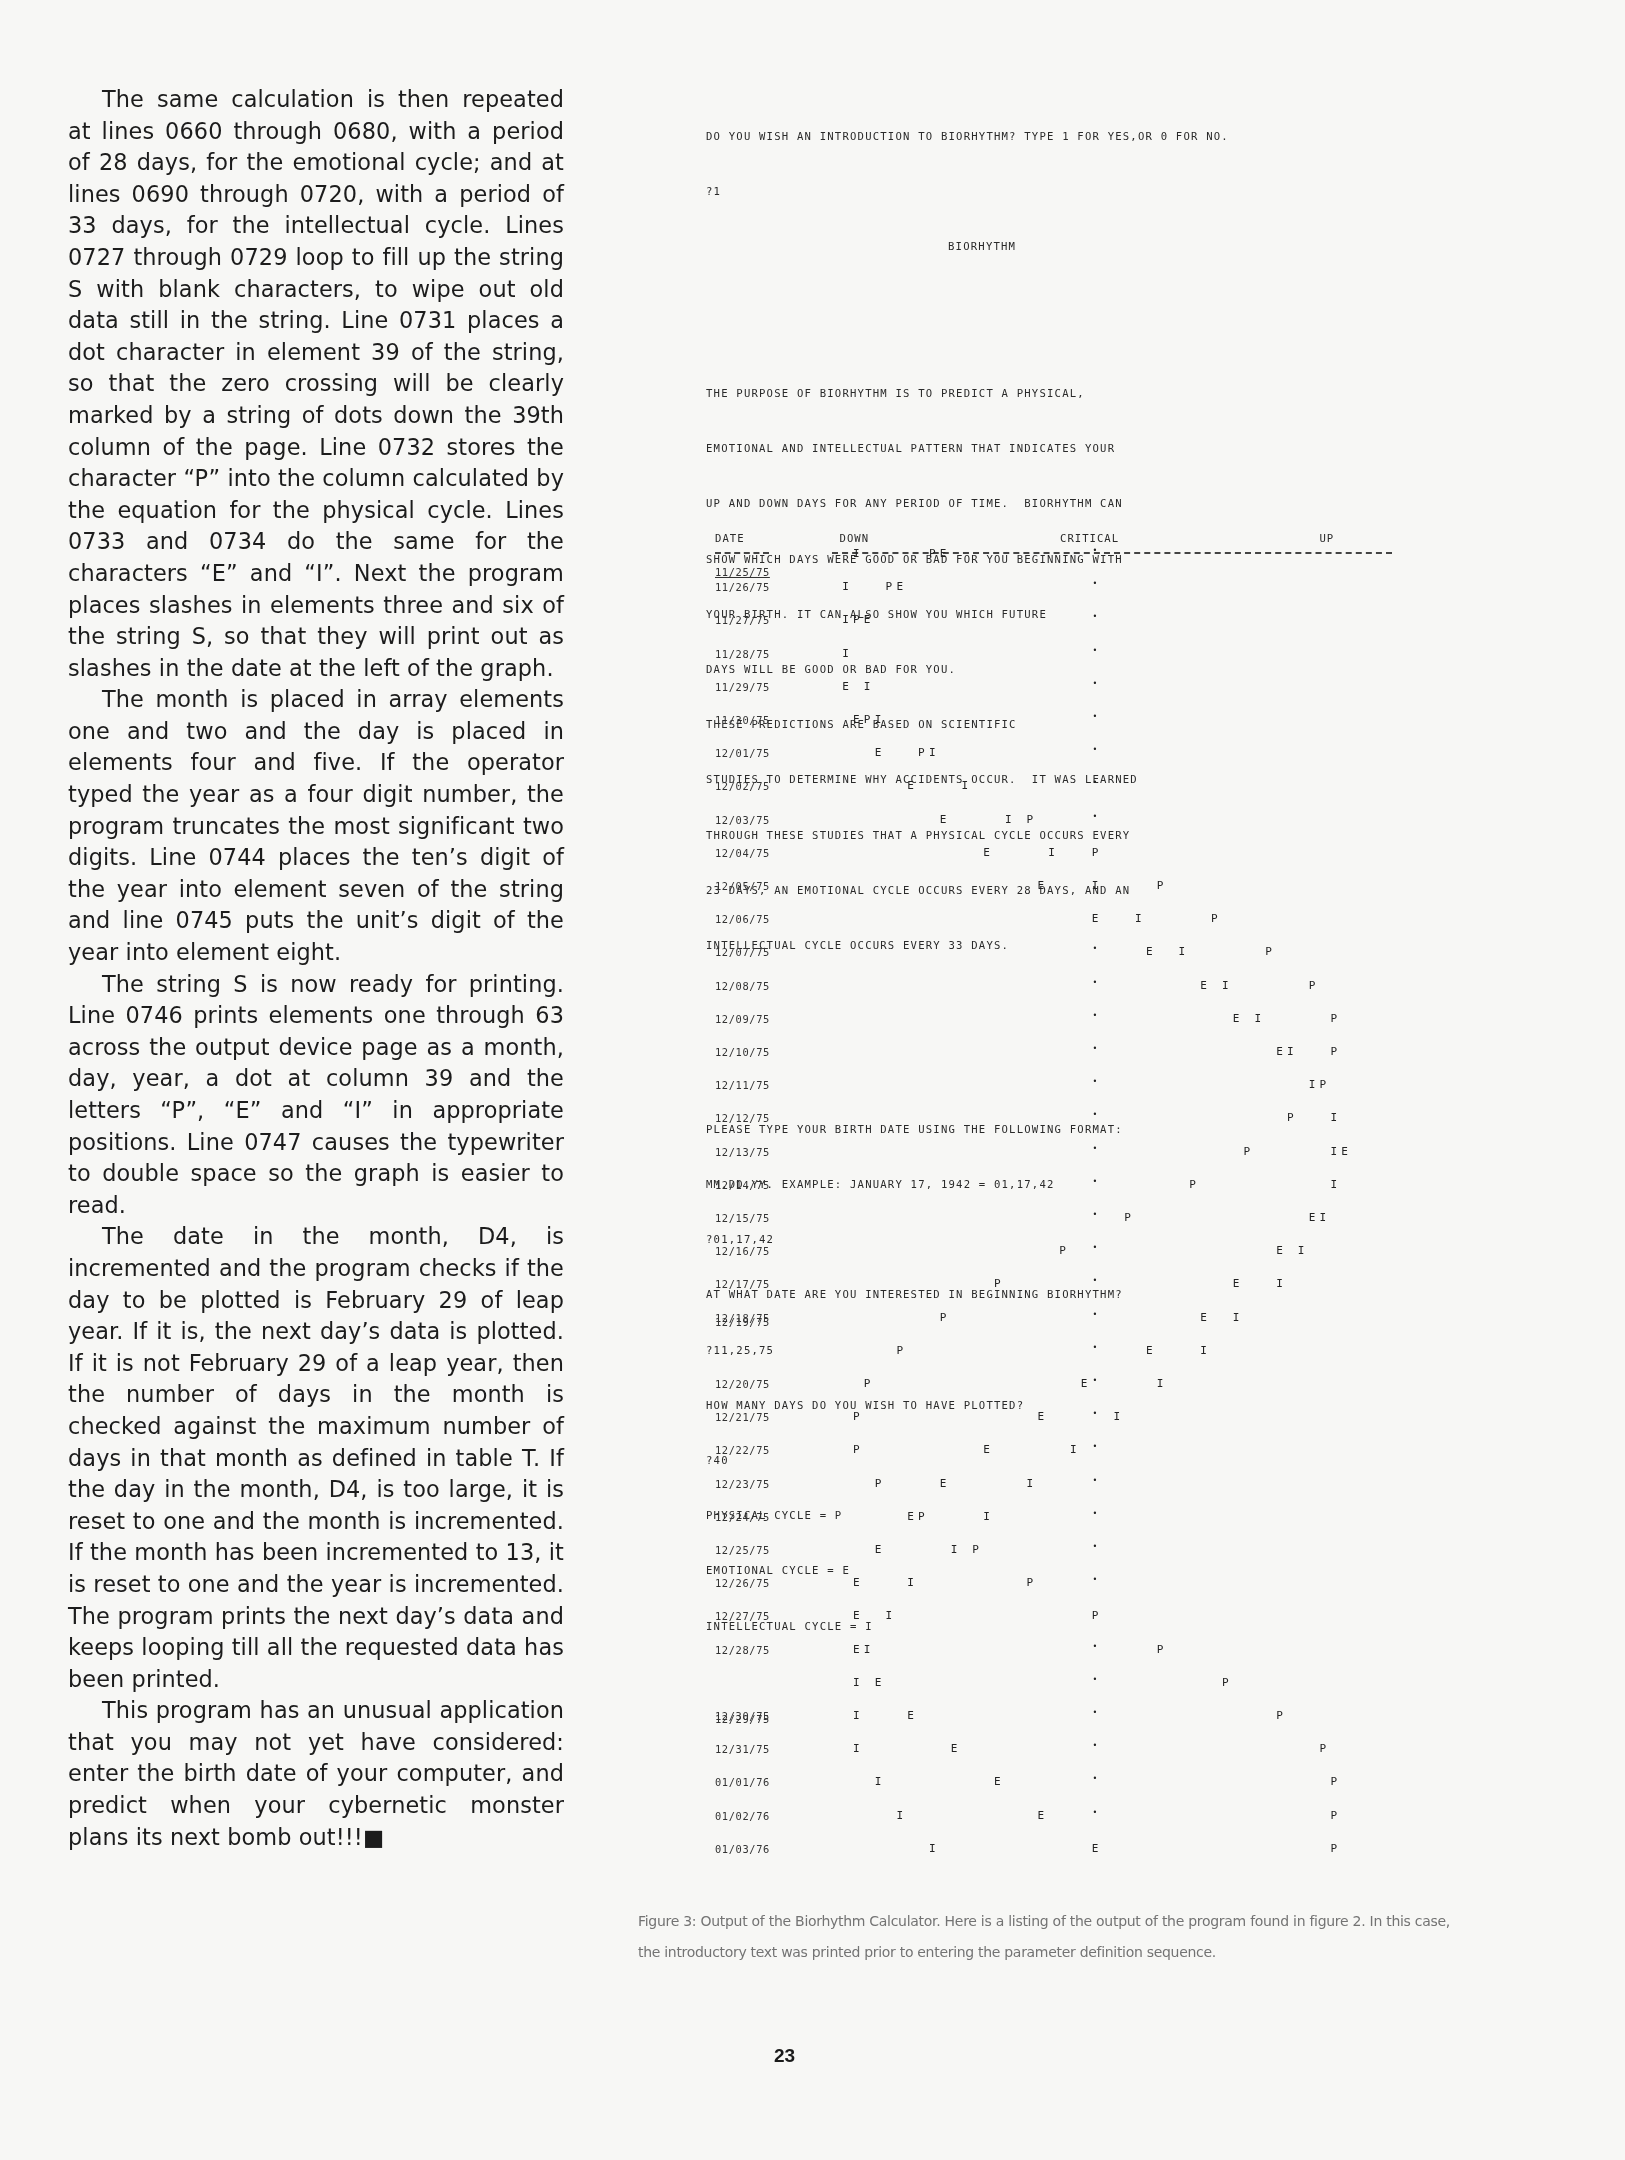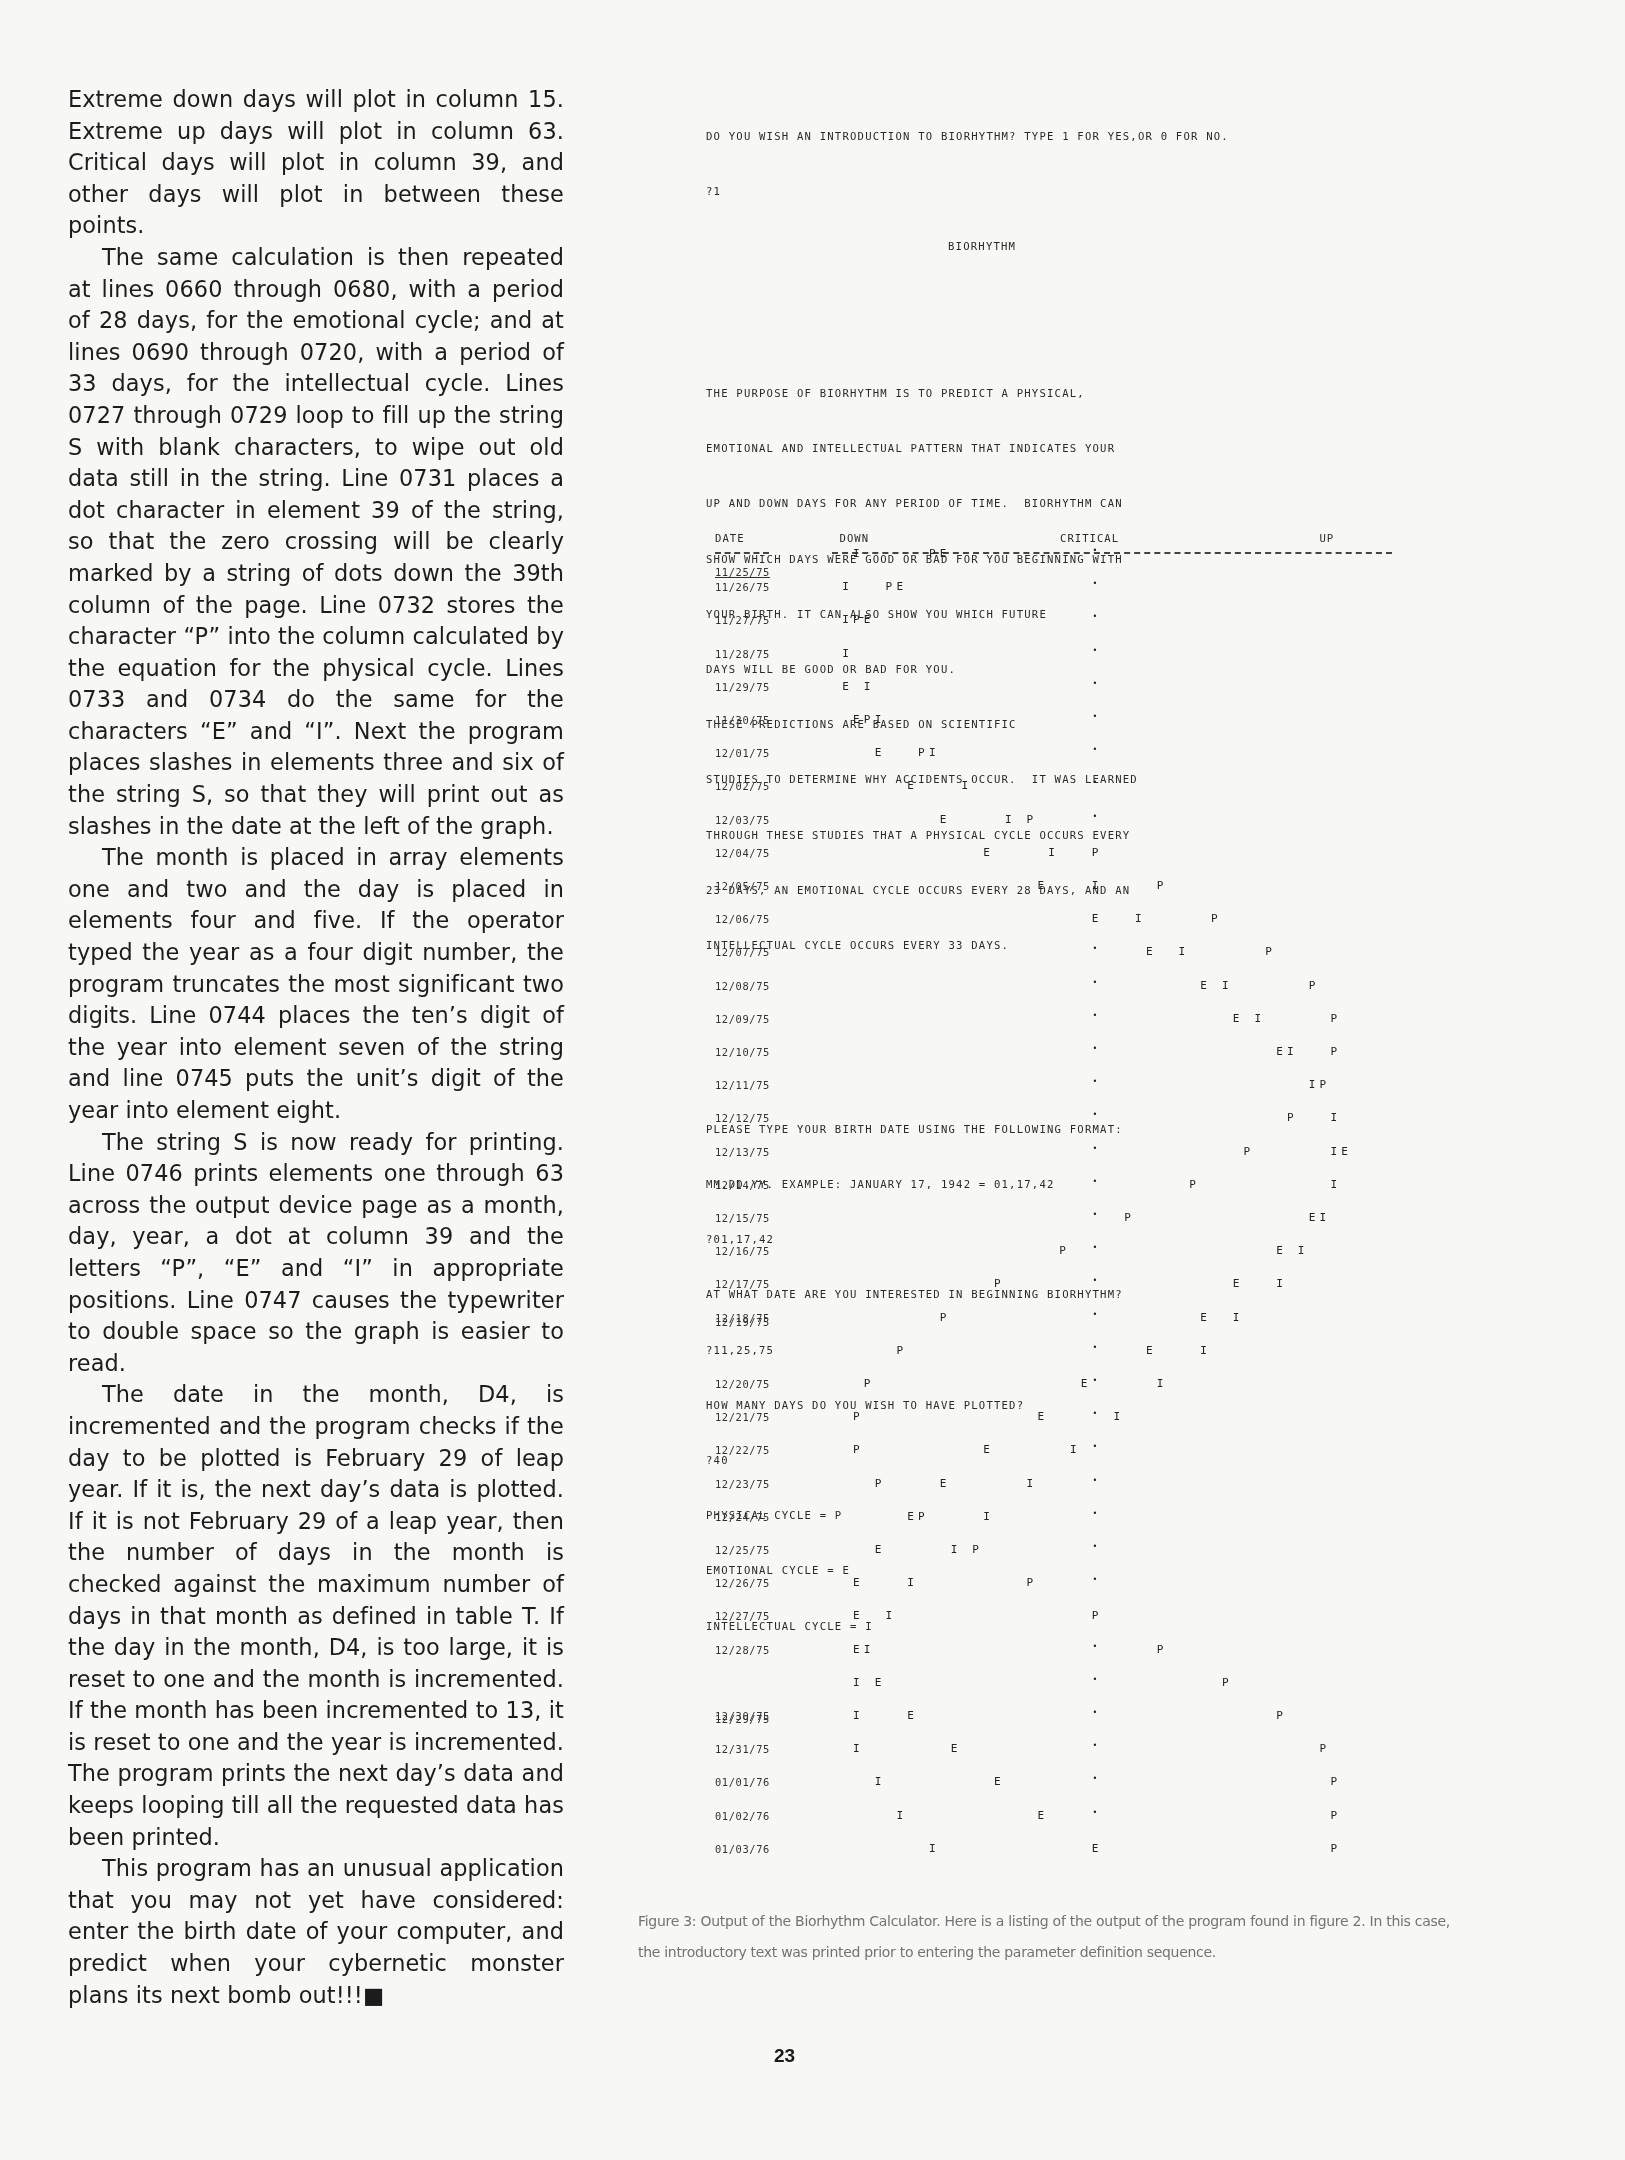--- a/index.html
+++ b/index.html
@@ -37,21 +37,20 @@
   }
   .page-number {
     position:absolute; left:774px; top:2045px;
     font-family:"Liberation Sans", sans-serif; font-weight:bold; font-size:19px; color:#1a1a1a;
   }
 </style>
 </head>
 <body>
 
 <div class="left-col">
-  <p>Extreme down days will plot in column 15. Extreme up days will plot in column 63. Critical days will plot in column 39, and other days will plot in between these points.</p>
   <p class="indent">The same calculation is then repeated at lines 0660 through 0680, with a period of 28 days, for the emotional cycle; and at lines 0690 through 0720, with a period of 33 days, for the intellectual cycle. Lines 0727 through 0729 loop to fill up the string S with blank characters, to wipe out old data still in the string. Line 0731 places a dot character in element 39 of the string, so that the zero crossing will be clearly marked by a string of dots down the 39th column of the page. Line 0732 stores the character “P” into the column calculated by the equation for the physical cycle. Lines 0733 and 0734 do the same for the characters “E” and “I”. Next the program places slashes in elements three and six of the string S, so that they will print out as slashes in the date at the left of the graph.</p>
   <p class="indent">The month is placed in array elements one and two and the day is placed in elements four and five. If the operator typed the year as a four digit number, the program truncates the most significant two digits. Line 0744 places the ten’s digit of the year into element seven of the string and line 0745 puts the unit’s digit of the year into element eight.</p>
   <p class="indent">The string S is now ready for printing. Line 0746 prints elements one through 63 across the output device page as a month, day, year, a dot at column 39 and the letters “P”, “E” and “I” in appropriate positions. Line 0747 causes the typewriter to double space so the graph is easier to read.</p>
   <p class="indent">The date in the month, D4, is incremented and the program checks if the day to be plotted is February 29 of leap year. If it is, the next day’s data is plotted. If it is not February 29 of a leap year, then the number of days in the month is checked against the maximum number of days in that month as defined in table T. If the day in the month, D4, is too large, it is reset to one and the month is incremented. If the month has been incremented to 13, it is reset to one and the year is incremented. The program prints the next day’s data and keeps looping till all the requested data has been printed.</p>
   <p class="indent">This program has an unusual application that you may not yet have considered: enter the birth date of your computer, and predict when your cybernetic monster plans its next bomb out!!!■</p>
 </div>
 
 <div class="listing">
   <div class="line">DO YOU WISH AN INTRODUCTION TO BIORHYTHM? TYPE 1 FOR YES,OR 0 FOR NO.</div>
   <div class="line">?1</div>

